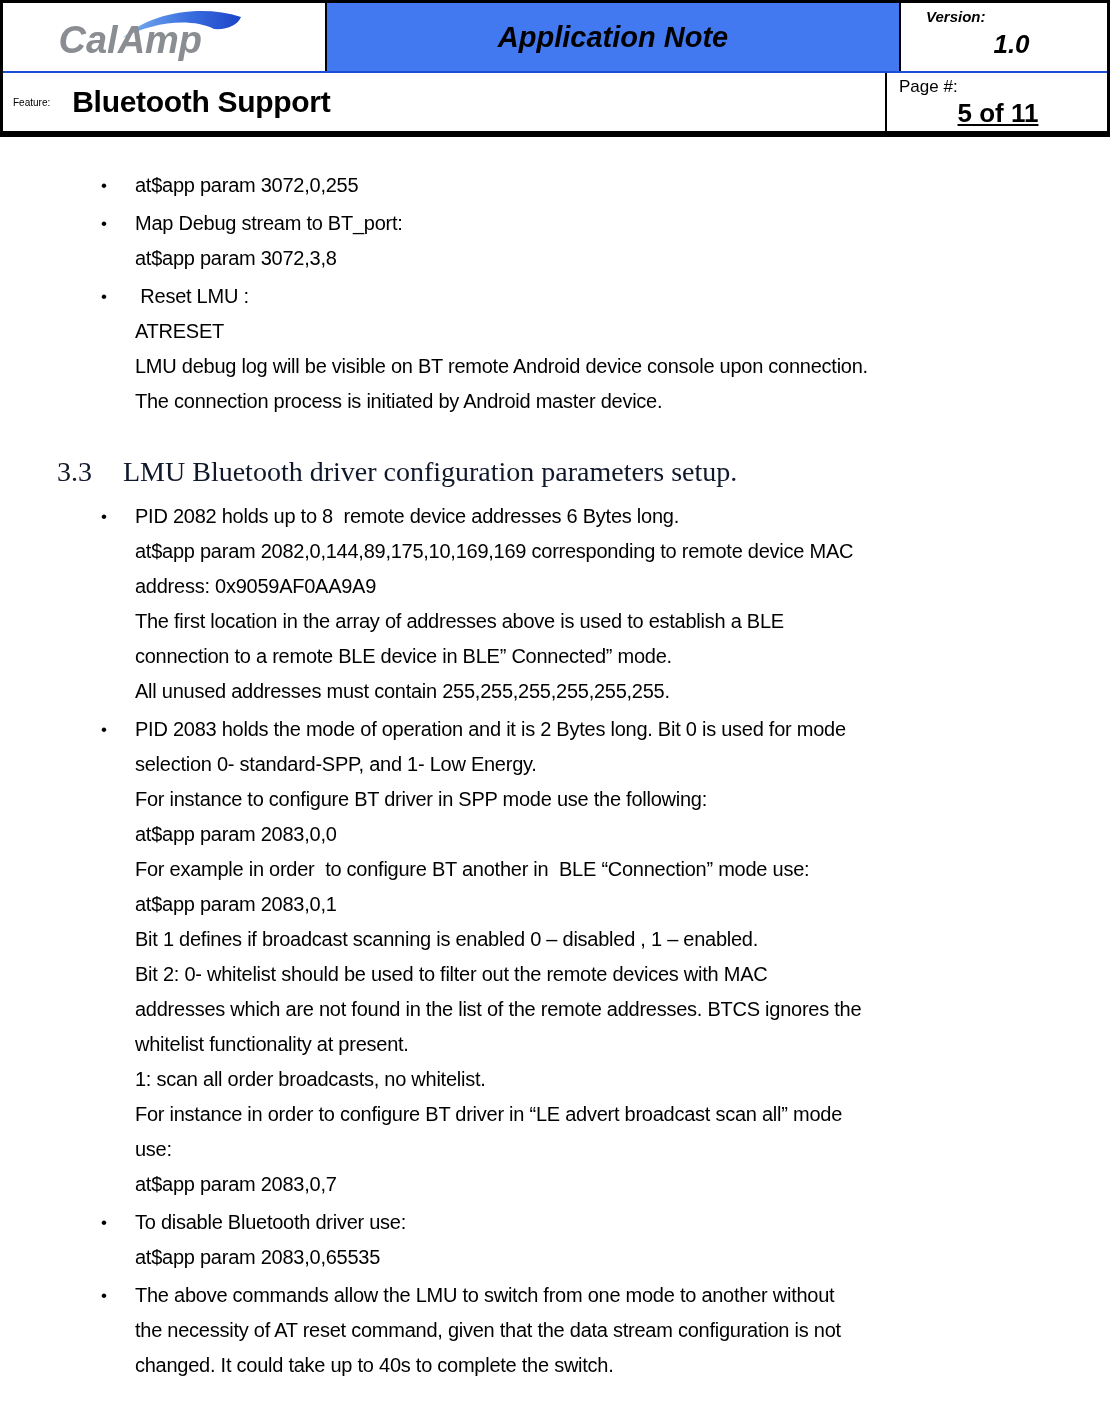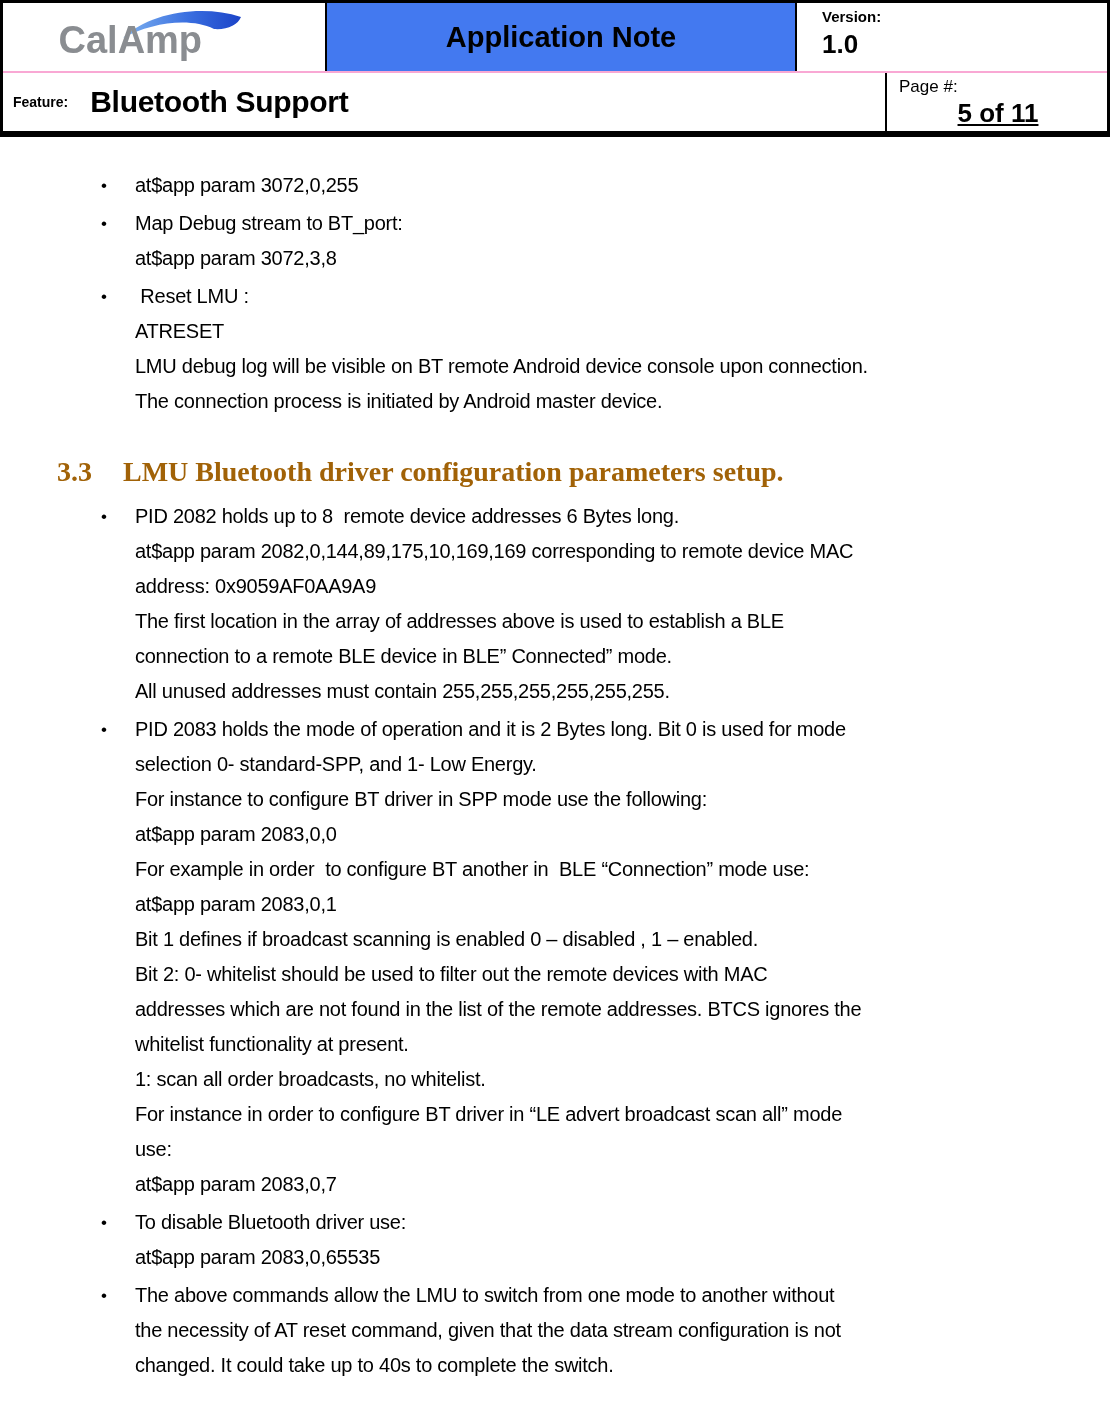--- a/index.html
+++ b/index.html
@@ -5,51 +5,51 @@
   * { margin:0; padding:0; box-sizing:border-box; }
   html,body { background:#ffffff; }
   .page {
     position:relative; width:1110px; height:1416px; margin:0 auto;
     background:#ffffff; color:#000; overflow:hidden;
     font-family:"Liberation Sans", sans-serif;
   }
 
   
   .header-table { position:absolute; top:0; left:0; width:1110px; border:3px solid #000; border-bottom:6px solid #000; }
-  .h-row1 { display:flex; height:70px; border-bottom:2px solid #f9a8d4; }
+  .h-row1 { display:flex; height:70px; border-bottom:2px solid #1d4ed8;font-style:italic; }
   .h-logo-cell { width:322px; display:flex; align-items:center; justify-content:center; }
-  .h-title-cell { width:472px; background:#4379F0; border-left:2px solid #000; border-right:2px solid #000;
+  .h-title-cell { width:576px; background:#4379F0; border-left:2px solid #000; border-right:2px solid #000;
                   display:flex; align-items:center; justify-content:center; }
   .h-doc-title { font-size:29px; font-weight:bold; color:#000; }
   .h-version-cell { flex:1; padding:5px 10px 0 25px; }
   .h-small-label-b { font-size:15px; font-weight:bold; }
-  .h-version-value { text-align:left; font-size:26px; font-weight:bold; margin-top:4px; }
+  .h-version-value { text-align:center; font-size:26px; font-weight:bold; margin-top:4px; }
   .h-row2 { display:flex; height:58px; }
   .h-feature-cell { width:882px; display:flex; align-items:center; padding-left:10px; }
-  .h-feature-label { font-size:14px; font-weight:bold; }
+  .h-feature-label { font-size:10px; font-weight:normal; }
   .h-feature-value { font-size:30px; font-weight:bold; margin-left:22px; letter-spacing:-0.3px; }
   .h-page-cell { flex:1; border-left:2px solid #000; padding:4px 10px 18px 12px; }
   .h-small-label { font-size:17px; font-weight:normal; }
   .h-page-value { text-align:center; font-size:26px; font-weight:bold; margin-top:1px;text-decoration:underline; }
 
   
   .logo { position:relative; width:215px; height:54px; }
   .logo-text { position:absolute; left:2px; bottom:2px; font-size:38px; font-weight:bold;
                color:#8a8d91; font-family:"Liberation Sans", sans-serif; letter-spacing:0px; }
   .swoosh { position:absolute; left:62px; top:-3px; }
 
   
   .content { position:absolute; top:168px; left:0; width:1110px;
              font-size:20px; line-height:35px; letter-spacing:-0.25px; }
   .bullet-block { position:relative; padding-left:135px; padding-right:20px; margin-bottom:3px; }
   .marker { position:absolute; left:101px; top:0; font-size:17px; line-height:35px; }
   .line { white-space:pre-wrap; }
 
   .section-heading { margin:34px 20px 8px 57px; font-family:"Liberation Serif", serif;
-                     font-weight:bold; font-size:28px; line-height:38px; color:#a16207; letter-spacing:0; }
+                     font-weight:normal; font-size:28px; line-height:38px; color:#0f172a; letter-spacing:0; }
   .sh-num { margin-right:31px; }
 </style>
 </head>
 <body>
 
 <div class="page">
 
   <div class="header-table">
     <div class="h-row1">
       <div class="h-logo-cell">

